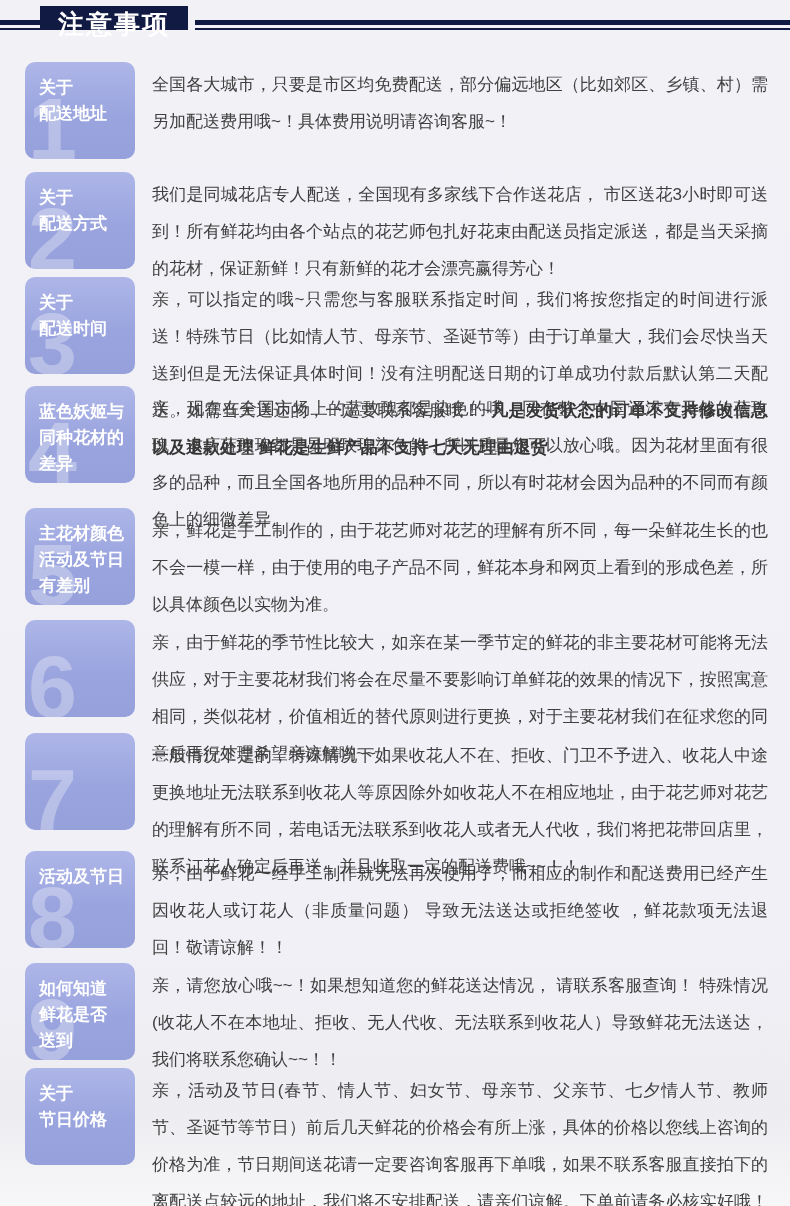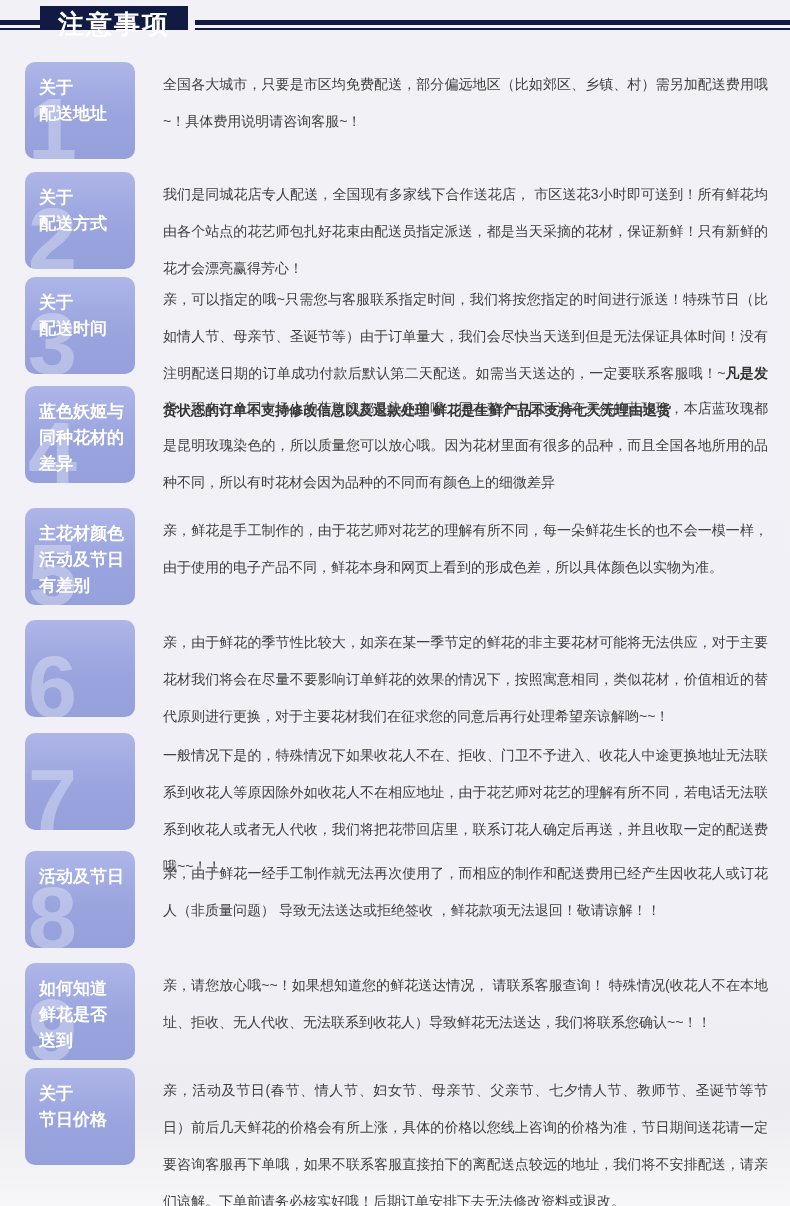--- a/index.html
+++ b/index.html
@@ -39,23 +39,22 @@
   }
   .badge .lbl{
     position:relative;z-index:1;display:block;
     padding:13px 6px 0 14px;
     color:#fff;font-size:17px;font-weight:bold;line-height:26px;
     white-space:pre-line;
     font-family:Liberation Serif, serif;
   }
   .txt{
     position:absolute;left:152px;right:22px;top:4px;
-    color:var(--txt,#3f3f3f);font-size:14px;line-height:37px;
+    color:var(--txt,#3f3f3f);font-size:17px;line-height:37px;
     text-align:justify;
-    margin-left:11px;
   }
   .txt .strong{font-weight:bold;color:#333;}
 </style>
 </head>
 <body>
 
 <div class="header">
   <div class="hline thick"></div>
   <div class="hline thin"></div>
   <div class="hbox">注意事项</div>

